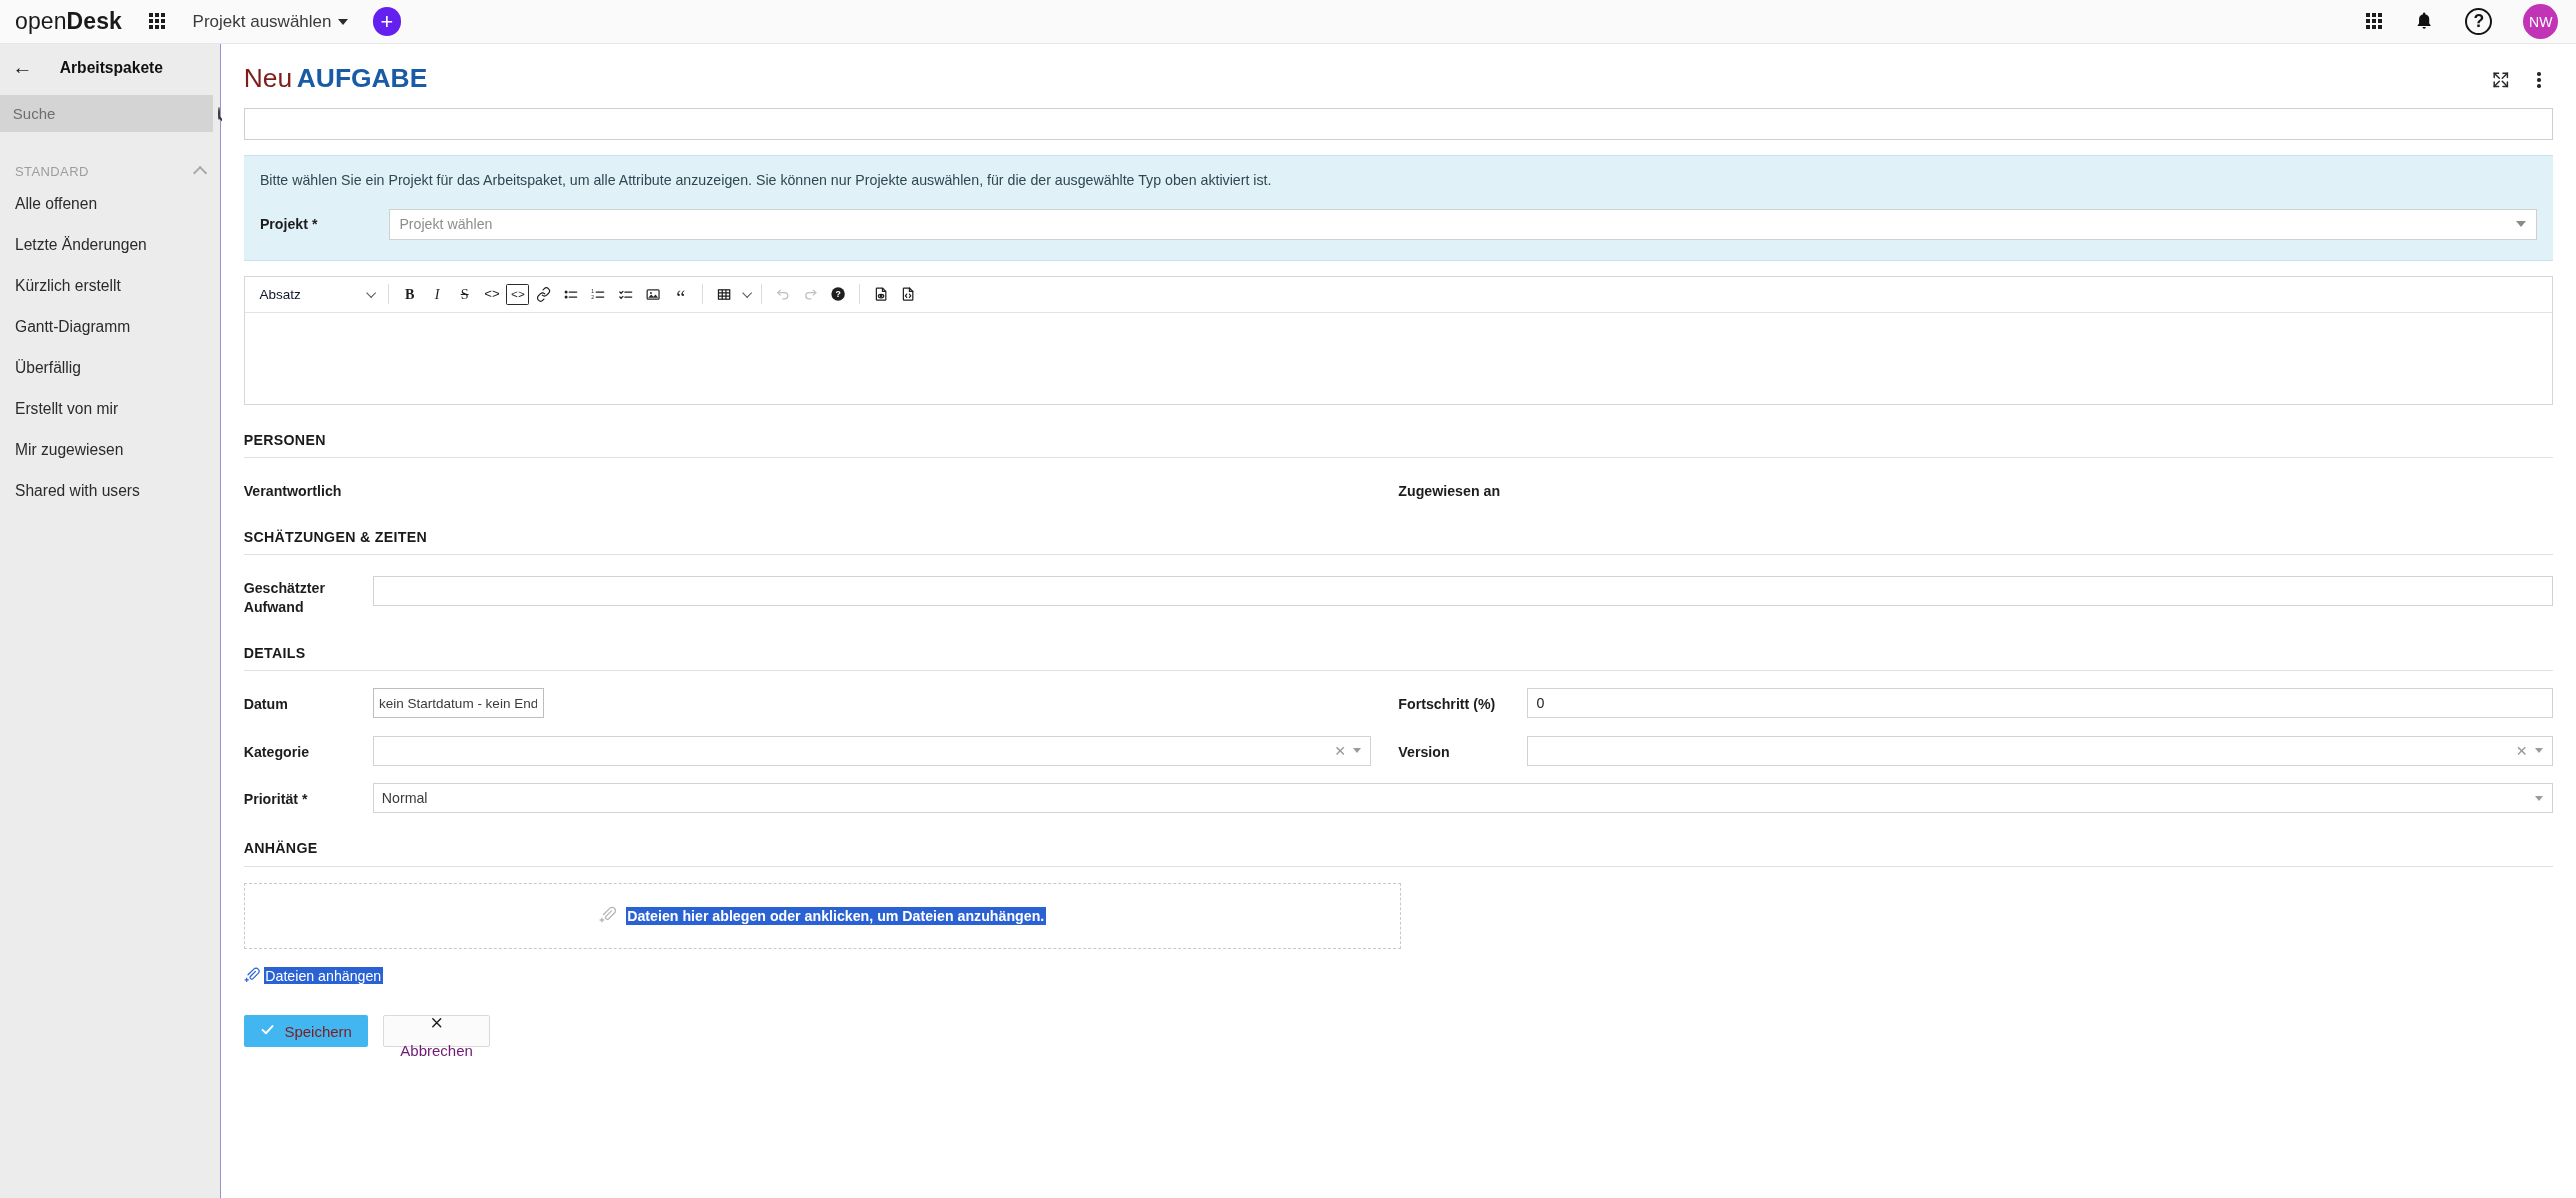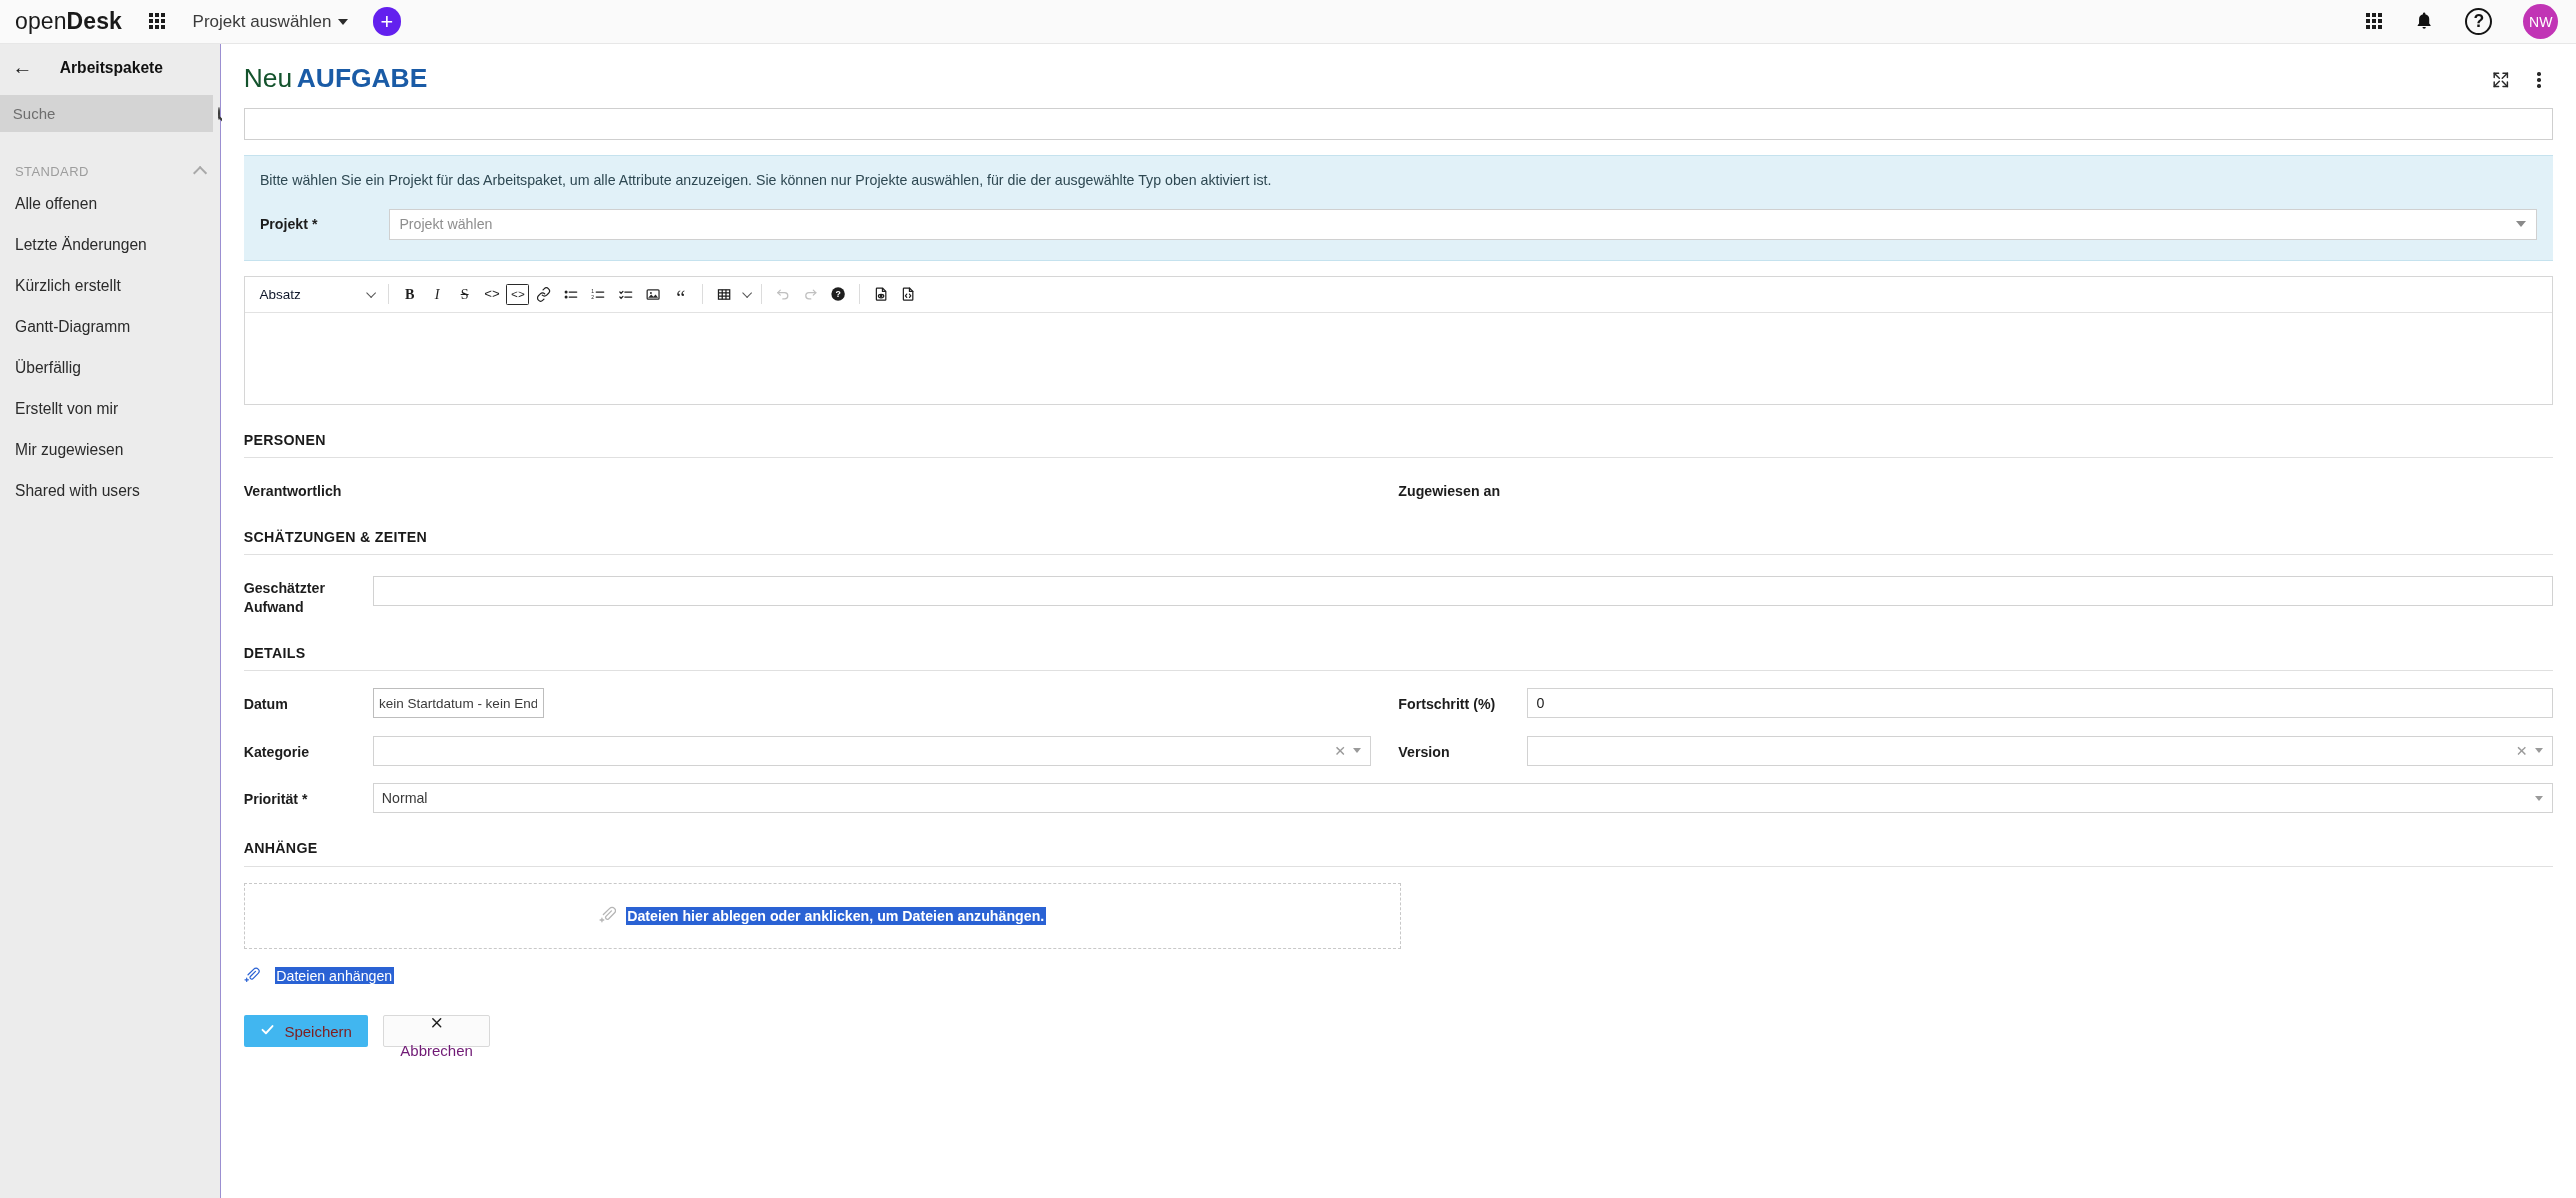--- a/index.html
+++ b/index.html
@@ -167,21 +167,21 @@
     position: absolute; top: 44px; left: 222px;
     width: 2354px; height: 1155px;
     background: #fff;
     overflow: hidden;
   }
   .page-head {
     display: flex; align-items: flex-start;
     padding: 19px 23px 0 21.7px;
   }
   .page-title { font-size: 26.4px; white-space: nowrap; }
-  .page-title .t-neu   { color: #14532d; font-weight: 400; }
+  .page-title .t-neu   { color: #7f1d1d; font-weight: 400; }
   .page-title .t-type  { color: #1a5ba6; font-weight: 700; margin-left: 4.7px; }
   .head-actions {
     margin-left: auto; display: flex; gap: 9.5px; margin-top: 2.7px;
   }
   .icon-btn {
     width: 28.4px; height: 28.4px;
     display: flex; align-items: center; justify-content: center;
     cursor: pointer; border-radius: 2px; color: #3c3c3c;
   }
   .kebab { display: flex; flex-direction: column; gap: 2.7px; align-items: center; }
@@ -349,21 +349,21 @@
     cursor: pointer;
   }
   .clip-icon { color: #b5b5b5; font-size: 17.6px; line-height: 1; }
   .sel-text {
     background: #2a62d4; color: #fff;
     font-size: 14.2px; font-weight: 700;
     padding: 0.7px 1.4px;
   }
   .attach-link {
     margin-top: 17.6px;
-    display: flex; align-items: center; gap: 15px;
+    display: flex; align-items: center; gap: 4px;
     cursor: pointer; width: max-content;
   }
   .attach-link .clip-icon { color: #2a62d4; font-size: 16.2px; }
   .attach-link .sel-text { font-weight: 400; }
 
   .btn-row { margin-top: 30px; display: flex; gap: 15px; align-items: center; }
   .btn {
     height: 32.5px; display: flex; align-items: center; gap: 9.5px;
     padding: 0 16.2px; font-size: 15px; cursor: pointer;
     border-radius: 2px;

